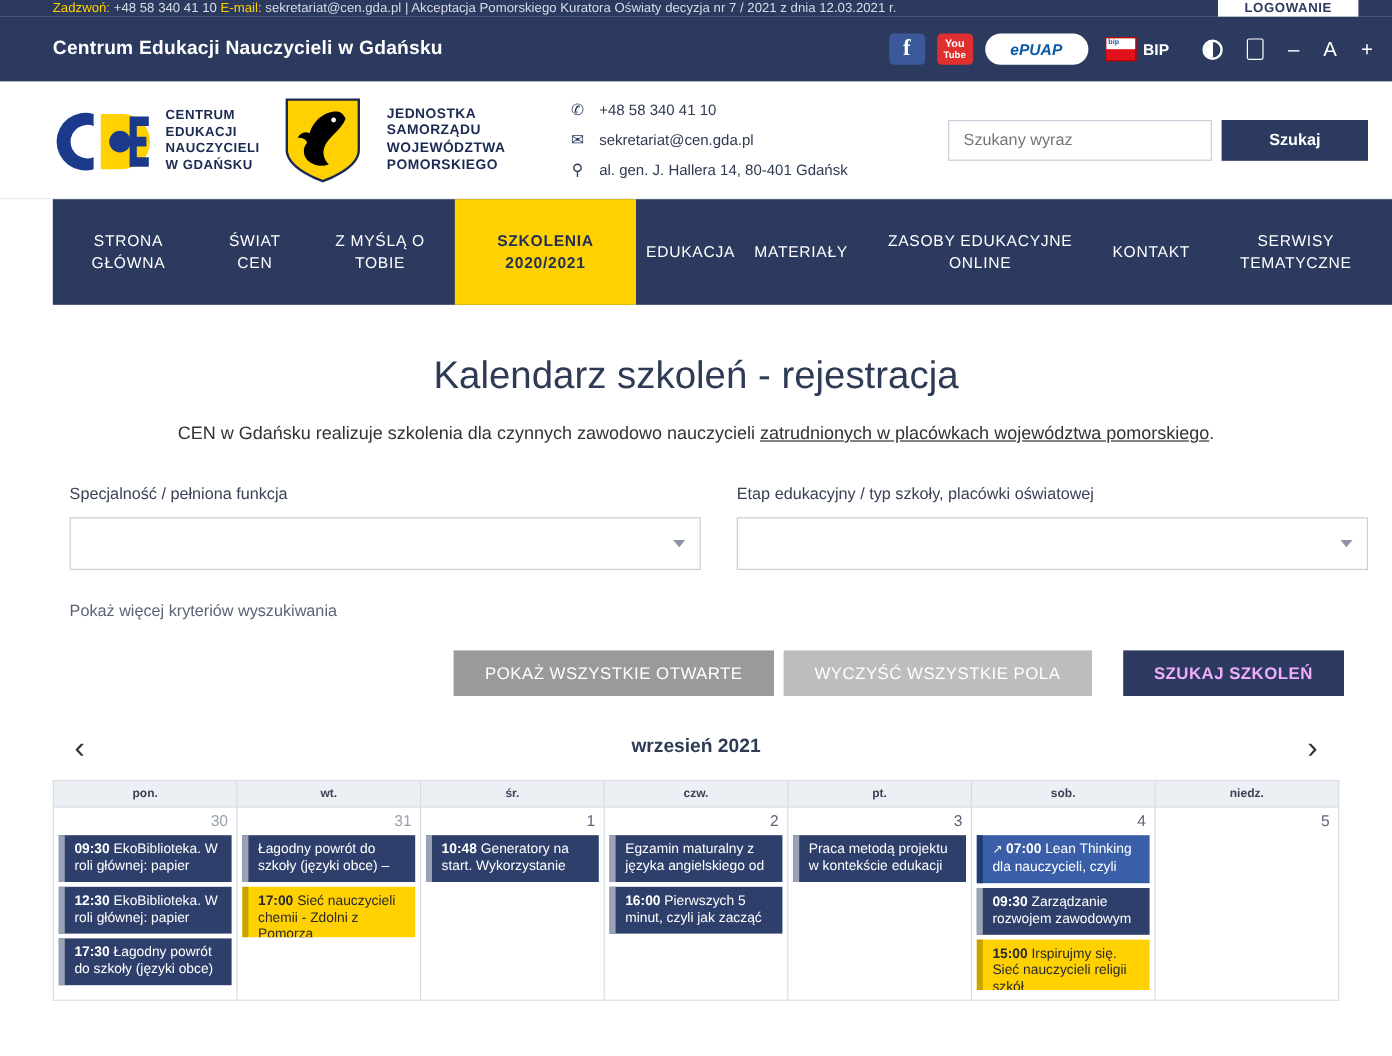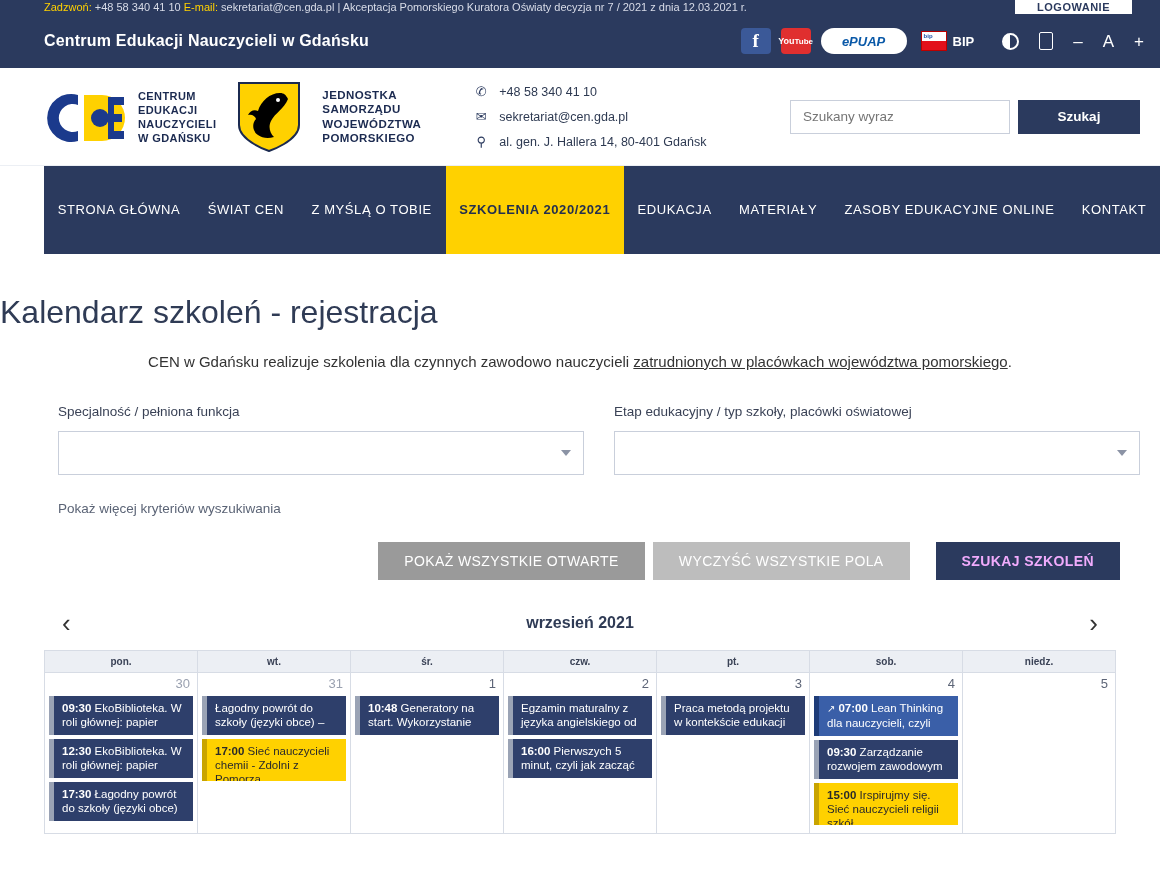--- a/index.html
+++ b/index.html
@@ -42,21 +42,21 @@
     font-size: 16px; font-weight: bold; letter-spacing: .2px;
   }
   .topbar .spacer { flex: 1 1 auto; }
   .social { display: flex; align-items: center; gap: 10px; }
   .soc {
     width: 30px; height: 26px; border-radius: 4px;
     display: flex; align-items: center; justify-content: center;
     font-size: 15px; font-weight: bold; color: #fff;
   }
   .soc.fb { background: #3b5998; font-family: "Liberation Serif", serif; font-size: 19px; }
-  .soc.yt { background: #e02f2f; font-size: 9px; line-height: 9px; flex-direction: row; }
+  .soc.yt { background: #e02f2f; font-size: 9px; line-height: 9px; flex-direction: column; }
   .soc.yt .tri { font-size: 8px; }
   .soc.epuap {
     background: #ffffff; color: #0a59a8; width: 86px; border-radius: 13px;
     font-size: 13px; font-weight: bold; font-style: italic;
   }
   .bip { display: flex; align-items: center; gap: 6px; margin-left: 4px; }
   .bip-flag {
     width: 26px; height: 20px; background: #e2101b;
     border: 1px solid #b00; position: relative;
   }
@@ -120,21 +120,21 @@
     flex: 1 1 auto;
     display: flex; align-items: center; justify-content: center; text-align: center;
     color: #ffffff; font-size: 13px; letter-spacing: .6px;
     padding: 0 8px; line-height: 18px;
     cursor: pointer;
   }
   .nav .item.active { background: #ffd100; color: #24304e; font-weight: bold; }
   
   .content { padding: 0 0 0 0; }
   h1.page-title {
-    text-align: left; font-size: 32px; font-weight: normal;
+    text-align: center; font-size: 32px; font-weight: normal;
     color: #2f3b55; margin: 40px 0 22px;
     font-family: "Liberation Sans", sans-serif;
   }
   .lead {
     text-align: center; font-size: 15px; color: #333;
     margin-bottom: 34px;
   }
   .lead a { color: #333; text-decoration: underline; }
   .filters {
     display: flex; gap: 30px; padding: 0 20px 0 58px;
@@ -297,20 +297,21 @@
 
 <div class="nav">
   <div class="item">STRONA GŁÓWNA</div>
   <div class="item">ŚWIAT CEN</div>
   <div class="item">Z MYŚLĄ O TOBIE</div>
   <div class="item active">SZKOLENIA 2020/2021</div>
   <div class="item">EDUKACJA</div>
   <div class="item">MATERIAŁY</div>
   <div class="item">ZASOBY EDUKACYJNE ONLINE</div>
   <div class="item">KONTAKT</div>
+  <div class="item">SERWISY TEMATYCZNE</div>
 </div>
 
 <div class="content">
   <h1 class="page-title">Kalendarz szkoleń - rejestracja</h1>
   <div class="lead">
     <span>CEN w Gdańsku realizuje szkolenia dla czynnych zawodowo nauczycieli </span><a href="#">zatrudnionych w placówkach województwa pomorskiego</a><span>.</span>
   </div>
 
   <div class="filters">
     <div class="fgroup">

